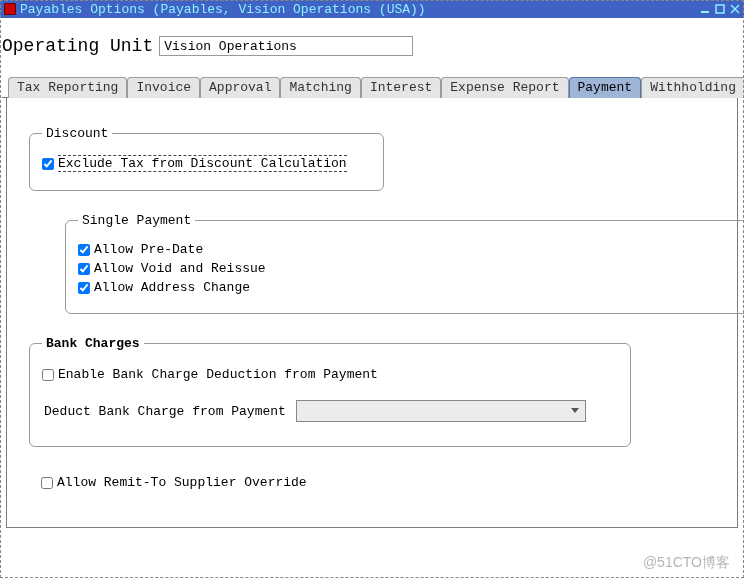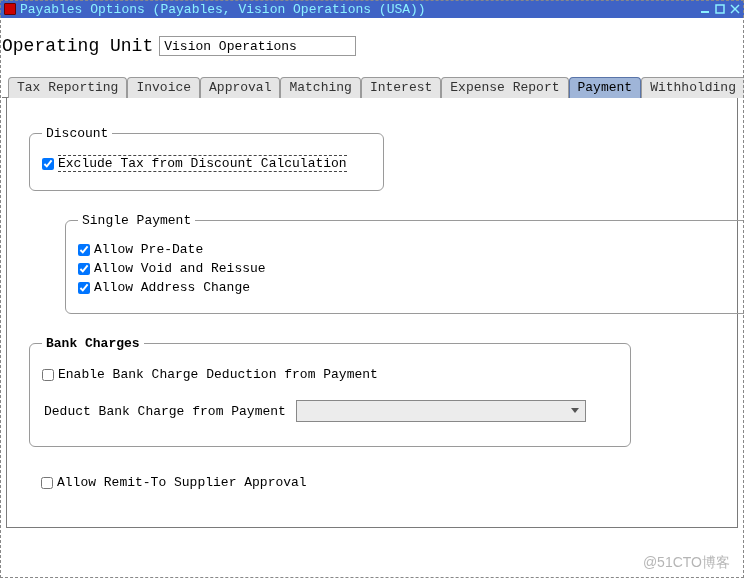--- a/index.html
+++ b/index.html
@@ -38,21 +38,21 @@
     cursor: pointer;
   }
   .titlebar .win-btn svg { display: block; }
   .form-area {
     padding: 18px 2px 0 2px;
     background: #fff;
   }
   .ou-row { display: flex; align-items: center; gap: 6px; margin-bottom: 20px; padding-left: 0; }
   .ou-label { color: #000; font-size: 18px; }
   .ou-input {
-    width: 197px; height: 20px;
+    width: 254px; height: 20px;
     border: 1px solid #999;
     padding: 1px 4px;
     font-family: inherit; font-size: 13px;
     background: #fff;
   }
   .tabs-row {
     display: flex;
     align-items: stretch;
     border-bottom: 1px solid #7a7a7a;
     position: relative;
@@ -228,20 +228,20 @@
             <svg width="8" height="6">
                 <polygon points="0,0 8,0 4,5" fill="#555"></polygon>
               </svg>
           </span>
         </div>
       </div>
     </fieldset>
 
     <div class="cb-row standalone-cb">
       <input type="checkbox" id="cb-remit" style="">
-      <label for="cb-remit">Allow Remit-To Supplier Approval</label>
+      <label for="cb-remit">Allow Remit-To Supplier Override</label>
     </div>
 
   </div>
 </div>
 
 <div class="watermark">@51CTO博客</div>
 <div class="frame-border"></div>
 
 </body></html>

